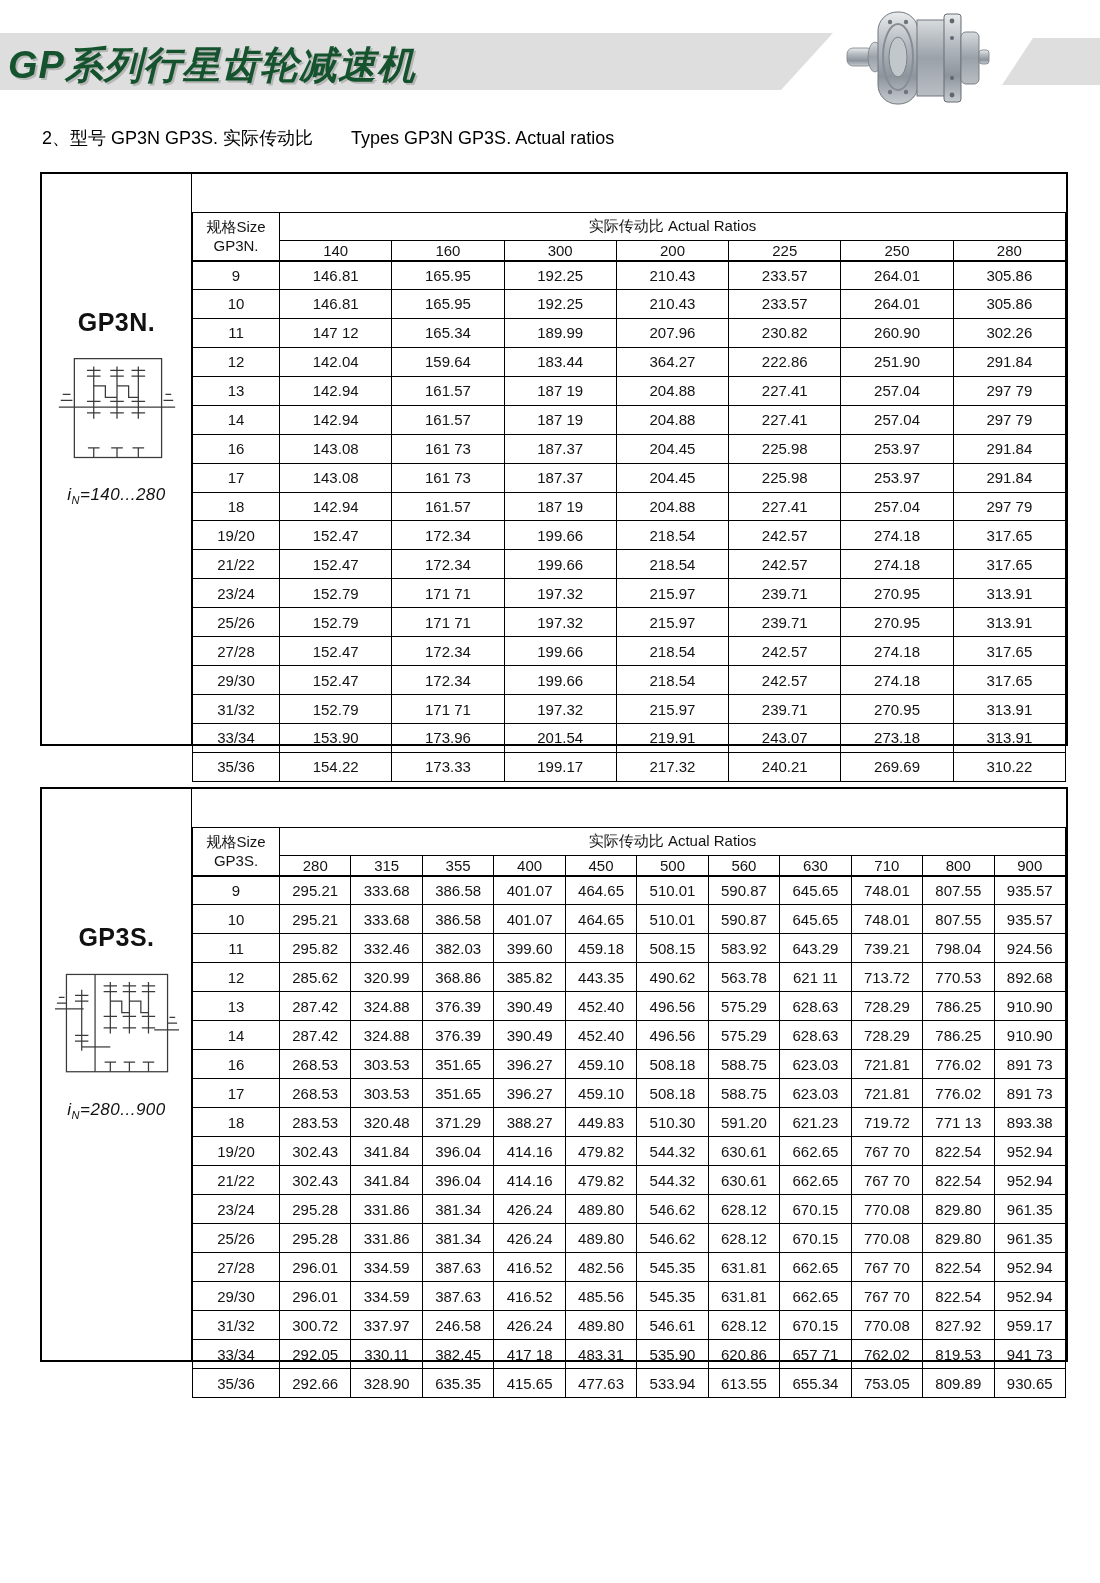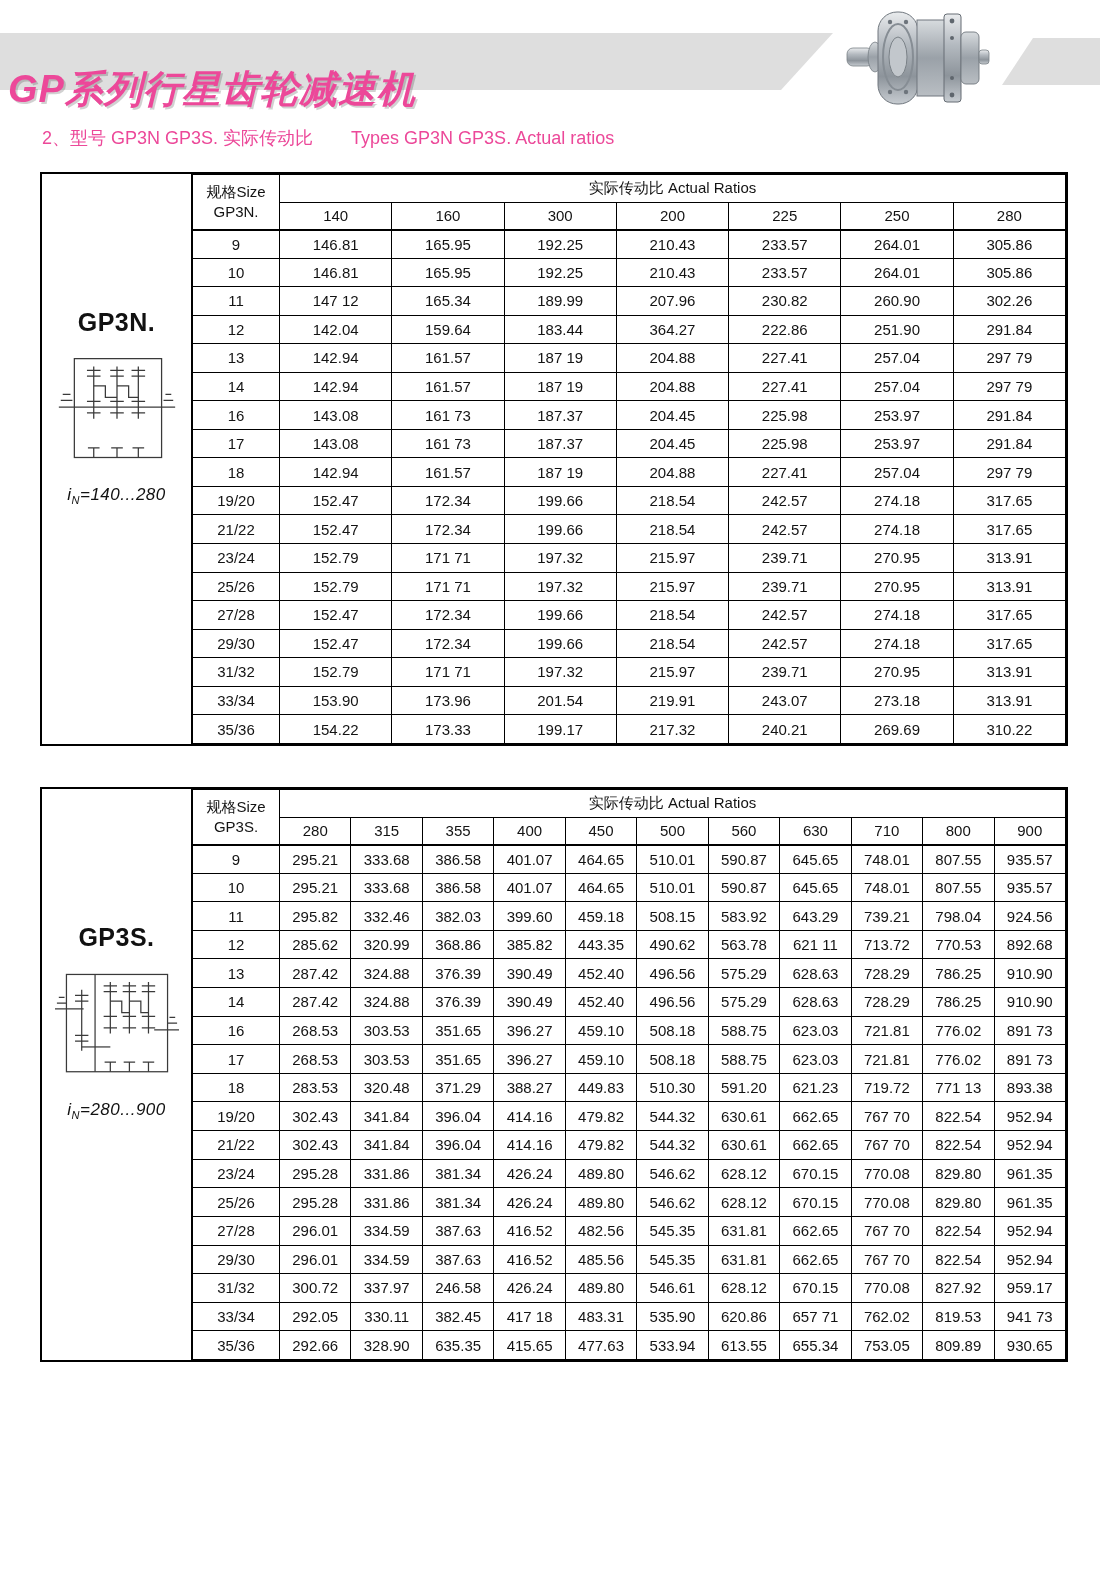--- a/index.html
+++ b/index.html
@@ -14,57 +14,56 @@
     clip-path: polygon(0 0, 100% 0, calc(100% - 52px) 100%, 0 100%);
   }
   .band-right {
     position: absolute; left: 1002px; top: 38px; width: 98px; height: 47px;
     background: #dedede;
     clip-path: polygon(31px 0, 100% 0, 100% 100%, 0 100%);
   }
   .brand-title {
     position: absolute; left: 8px; top: 40px;
     font-size: 38px; font-weight: bold; font-style: italic;
-    letter-spacing: 1px; color: #ec4899;
+    letter-spacing: 1px; color: #14532d;
     text-shadow: 2px 2px 0 rgba(0,0,0,0.18);
     white-space: nowrap;
-    margin-top: 24px;
   }
   .gear-photo { position: absolute; left: 845px; top: 4px; }
 
   
   .section-title {
     position: absolute; left: 42px; top: 126px;
-    font-size: 18px; color: #ec4899; white-space: nowrap;
+    font-size: 18px; color: #000000; white-space: nowrap;
   }
   .section-title .zh { margin-right: 38px; }
 
   
   .ratio-block {
     position: absolute; left: 40px; width: 1028px;
     border: 2px solid #000; display: flex; background: #fff;
   }
   .model-panel {
     width: 150px; flex: 0 0 150px; border-right: 1px solid #000;
     display: flex; flex-direction: column; align-items: center; justify-content: center;
   }
   .model-panel .inner { display: flex; flex-direction: column; align-items: center; transform: translateY(-52px); }
   .model-label { font-size: 25px; font-weight: bold; letter-spacing: 0.5px; margin-bottom: 10px; }
   .schematic { margin-bottom: 12px; }
   .range-label { font-size: 17px; letter-spacing: 0.5px; font-style: italic; }
   .range-label sub { font-size: 11px; }
 
-  table.ratio-table { border-collapse: collapse; table-layout: fixed; width: 878px; height: 100%; }
+  table.ratio-table { border-collapse: collapse; table-layout: fixed; width: 878px; height: 100%; margin-top: 38px; }
   .ratio-table th, .ratio-table td {
     border: 1px solid #000; text-align: center; vertical-align: middle;
     font-weight: normal; font-size: 15px; padding: 0; color: #131313;
     overflow: hidden; white-space: nowrap;
   }
   .ratio-table thead tr.head-1 { height: 28px; }
-  .ratio-table thead tr.head-2 { height: 27px; }
+  .ratio-table thead tr.head-2 { height: 20px; }
   .ratio-table thead tr.head-2 th { border-bottom: 2px solid #000; }
   .ratio-table th.size-head { width: 87px; border-bottom: 2px solid #000; line-height: 1.3; }
   .ratio-table tbody td { height: 28px; }
 </style>
 </head>
 <body>
 
 <div class="banner">
   <div class="band"></div>
   <div class="band-right"></div>

